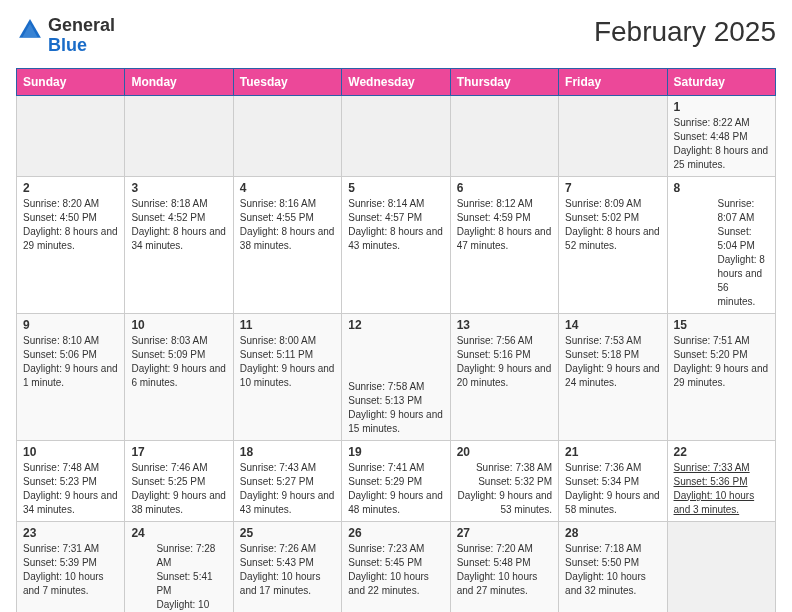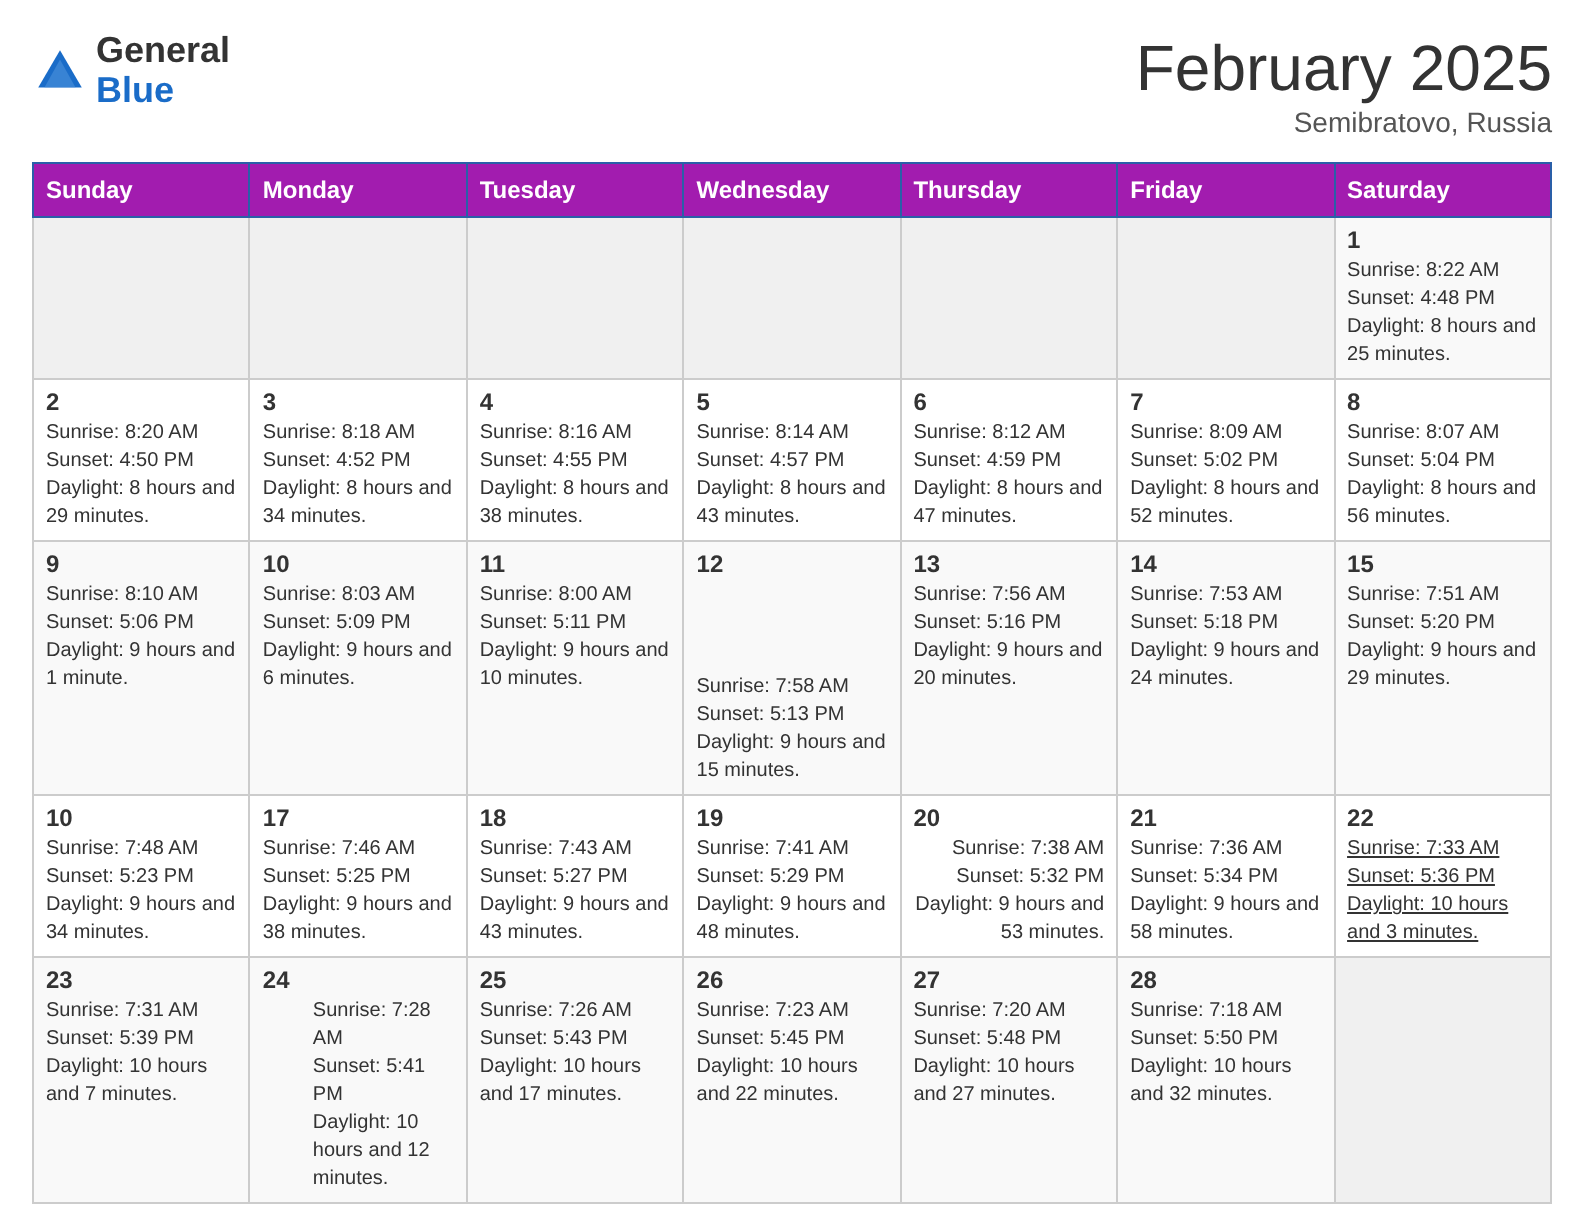--- a/index.html
+++ b/index.html
@@ -11,53 +11,53 @@
       padding: 16px;
     }
     .header {
       display: flex;
       justify-content: space-between;
       align-items: flex-start;
       margin-bottom: 12px;
     }
     .logo {
       display: flex;
-      align-items: center;
+      align-items: flex-start;
       gap: 4px;
     }
     .logo-text {
       font-size: 18px;
       font-weight: bold;
       line-height: 1.1;
     }
     .logo-text span.general { color: #333; }
     .logo-text span.blue { color: #1a6cc8; }
     .logo-icon {
       width: 28px;
       height: 28px;
     }
     .title-block {
       text-align: right;
     }
     .month-year {
-      font-size: 32px;
+      font-size: 28px;
       color: #333;
       font-weight: normal;
     }
     .location {
       font-size: 14px;
       color: #555;
     }
     table {
       width: 100%;
       border-collapse: collapse;
       table-layout: fixed;
     }
     thead tr th {
-      background-color: #a21caf;
+      background-color: #ec4899;
       color: #fff;
       font-size: 12px;
       font-weight: bold;
       padding: 6px 6px;
       text-align: left;
       border: 1px solid #2a5fa8;
     }
     tbody tr td {
       border: 1px solid #ccc;
       vertical-align: top;
@@ -97,21 +97,20 @@
       <polygon points="18,4 32,28 4,28" fill="#1a6cc8"></polygon>
       <polygon points="18,10 28,28 8,28" fill="#5599e0" opacity="0.5"></polygon>
     </svg>
     <div class="logo-text">
       <span class="general">General</span><br>
       <span class="blue">Blue</span>
     </div>
   </div>
   <div class="title-block">
     <div class="month-year">February 2025</div>
-    <div class="location">Semibratovo, Russia</div>
   </div>
 </div>
 
 <table>
   <thead>
     <tr id="weekday-header">
         <th>Sunday</th>
         <th>Monday</th>
         <th>Tuesday</th>
         <th>Wednesday</th>
@@ -167,21 +166,21 @@
 Daylight: 8 hours and 47 minutes.</div>
         </td>
         <td>
           <span class="day-num">7</span>
           <div class="day-info" style="white-space: pre-line;">Sunrise: 8:09 AM
 Sunset: 5:02 PM
 Daylight: 8 hours and 52 minutes.</div>
         </td>
         <td>
           <span class="day-num">8</span>
-          <div class="day-info" style="white-space: pre-line;">Sunrise: 8:07 AM
+          <div class="day-info" style="white-space: pre-line; margin-left: 44px;">Sunrise: 8:07 AM
 Sunset: 5:04 PM
 Daylight: 8 hours and 56 minutes.</div>
         </td>
       </tr>
       <tr>
         <td>
           <span class="day-num">9</span>
           <div class="day-info" style="white-space: pre-line;">Sunrise: 8:10 AM
 Sunset: 5:06 PM
 Daylight: 9 hours and 1 minute.</div>

